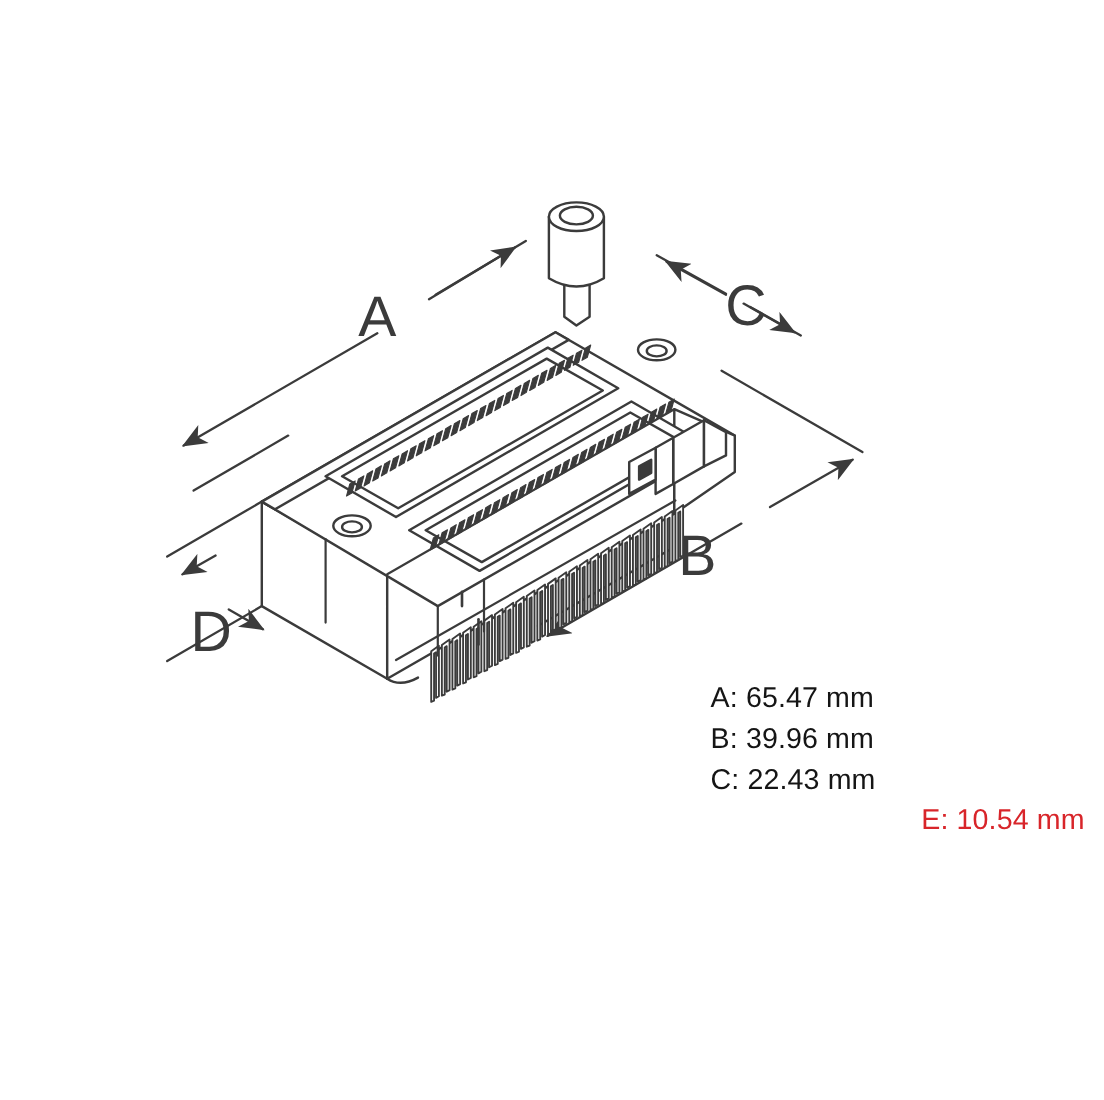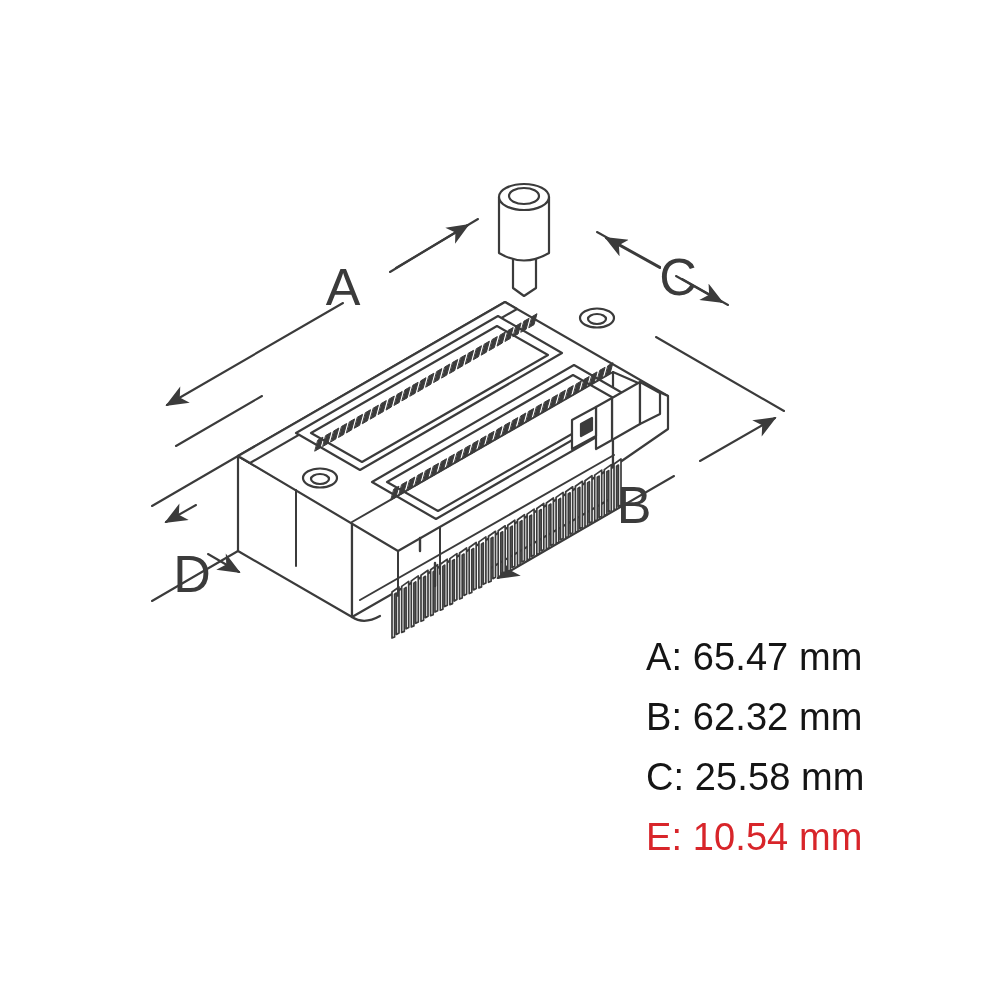--- a/index.html
+++ b/index.html
@@ -27,29 +27,29 @@
     height: 1000px;
     display: block;
   }
   .dim-list {
     position: absolute;
     left: 646px;
     top: 616px;
     width: 340px;
   }
   .dim-row {
-    font-size: 38px;
+    font-size: 26px;
     line-height: 37px;
     color: #151515;
     white-space: nowrap;
     letter-spacing: 0.1px;
-    margin-top: 23px;
   }
   .dim-row.highlight {
     color: #d8252a;
+    text-align: right;
   }
   .dim-label-svg {
     font-family: "Liberation Sans", sans-serif;
     font-size: 52px;
     fill: #3b3b3b;
   }
 </style>
 </head>
 <body>
 
@@ -243,18 +243,18 @@
     </g>
 
     <text class="dim-label-svg" x="343" y="305" text-anchor="middle">A</text>
     <text class="dim-label-svg" x="634" y="523" text-anchor="middle">B</text>
     <text class="dim-label-svg" x="678" y="295" text-anchor="middle">C</text>
     <text class="dim-label-svg" x="192" y="592" text-anchor="middle">D</text>
   </svg>
 
   <div class="dim-list">
     <div class="dim-row">A: 65.47 mm</div>
-    <div class="dim-row">B: 62.32 mm</div>
-    <div class="dim-row">C: 25.58 mm</div>
+    <div class="dim-row">B: 39.96 mm</div>
+    <div class="dim-row">C: 22.43 mm</div>
     <div class="dim-row highlight">E: 10.54 mm</div>
   </div>
 
 </div>
 
 </body></html>

